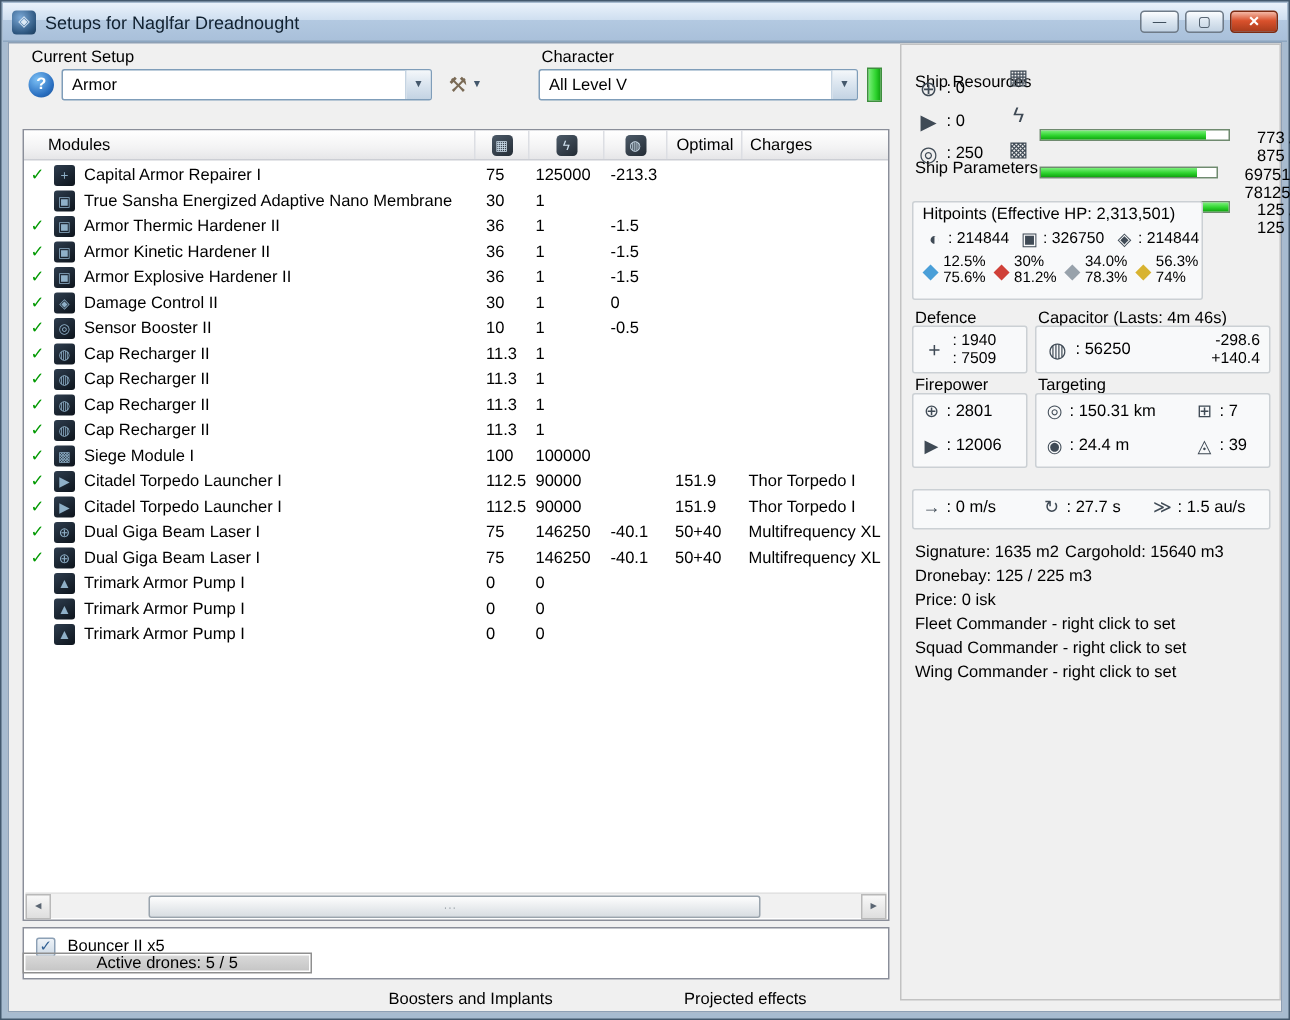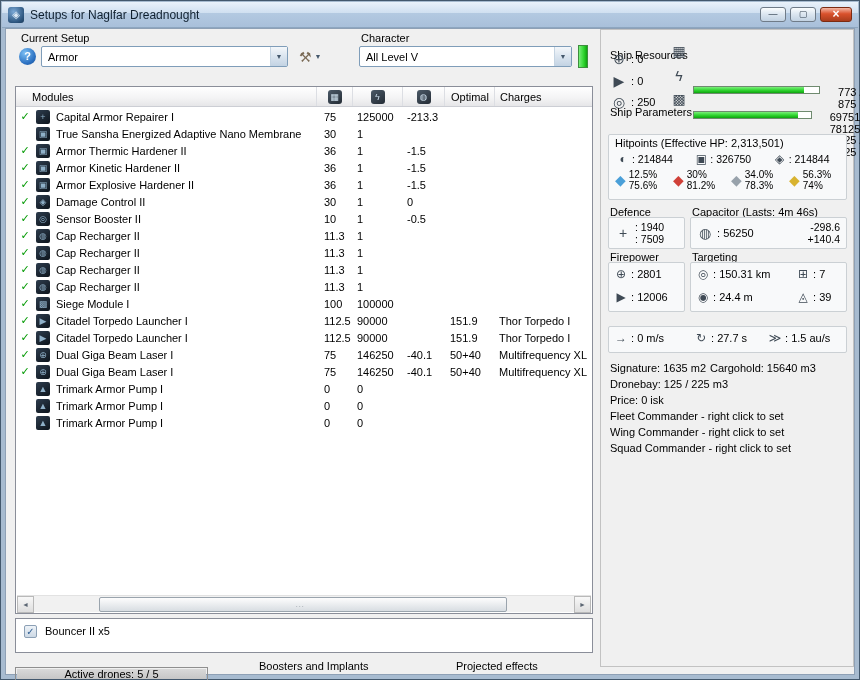--- a/index.html
+++ b/index.html
@@ -68,21 +68,21 @@
     background:linear-gradient(#fdfdfd,#d8dde2); }
   .sb-grip { position:absolute; left:50%; top:4px; transform:translateX(-50%); width:14px; height:7px; color:#8b949c;
     font-size:7px; line-height:7px; letter-spacing:1px; }
   .sb-grip::after { content:"∙∙∙"; }
 
   .dronebox { position:absolute; left:14px; top:617px; width:578px; height:35px; background:#fff; border:1px solid #8a8e99;
     display:flex; align-items:flex-start; gap:8px; padding:6px 0 0 8px; }
   .checkbox { width:13px; height:13px; border:1px solid #8ca0b5; border-radius:2px; text-align:center; line-height:12px;
     font-size:10px; color:#2f5f93; background:linear-gradient(#eef3f8,#cdd9e5); }
 
-  .drones-progress { position:absolute; left:14px; top:666px; width:193px; height:14px; border:1px solid #8f8f8f; }
+  .drones-progress { position:absolute; left:14px; top:634px; width:193px; height:14px; border:1px solid #8f8f8f; }
   .dp-fill { position:absolute; inset:1px; background:linear-gradient(#d9d9d9,#c6c6c6); }
   .dp-text { position:absolute; inset:0; text-align:center; line-height:13px; font-size:11px; }
   .footer-label { position:absolute; top:659px; font-size:11px; }
 
   .rightpanel { position:absolute; left:599px; top:28px; width:254px; height:638px; border:1px solid #c2c2c2; background:#f0f0f0; }
   .seclbl { position:absolute; font-size:11px; }
   .sicon { width:20px; height:18px; text-align:center; line-height:18px; font-size:14px; color:#3f4a55; flex:0 0 auto; }
   .sicon.sm { width:16px; height:14px; line-height:14px; font-size:12px; }
   .res-item { position:absolute; display:flex; align-items:center; gap:2px; }
   .stat-val::before { content:": "; }
@@ -441,21 +441,21 @@
       <span class="bartxt">
         <span class="pbar">
             <span class="pfill" style="width: 100%;"></span>
           </span>
         <span class="ptext">125 / 125</span>
       </span>
     </div>
 
     <span class="seclbl" style="left:9px;top:76px">Ship Parameters</span>
 
-    <div class="pbox" style="left:7px;top:104px;width:239px;height:66px">
+    <div class="pbox" style="left:7px;top:104px;width:194px;height:66px">
       <div class="hp-title">Hitpoints (Effective HP: 2,313,501)</div>
       <div class="hp-row">
         <span class="hp-item">
             <span class="sicon sm">◐</span>
             <span class="stat-val">214844</span>
           </span>
         <span class="hp-item">
             <span class="sicon sm">▣</span>
             <span class="stat-val">326750</span>
           </span>
@@ -562,17 +562,17 @@
         <span class="stat-val">1.5 au/s</span>
       </div>
     </div>
 
     <div style="position:absolute;left:9px;top:330px;width:240px;line-height:16px">
       <div><span>Signature: 1635 m2</span>
         <span style="position:absolute;left:100px">Cargohold: 15640 m3</span></div>
       <div>Dronebay: 125 / 225 m3</div>
       <div>Price: 0 isk</div>
       <div>Fleet Commander - right click to set</div>
+      <div>Squad Commander - right click to set</div>
       <div>Wing Commander - right click to set</div>
-      <div>Squad Commander - right click to set</div>
     </div>
   </div>
 </div>
 
 </body></html>

